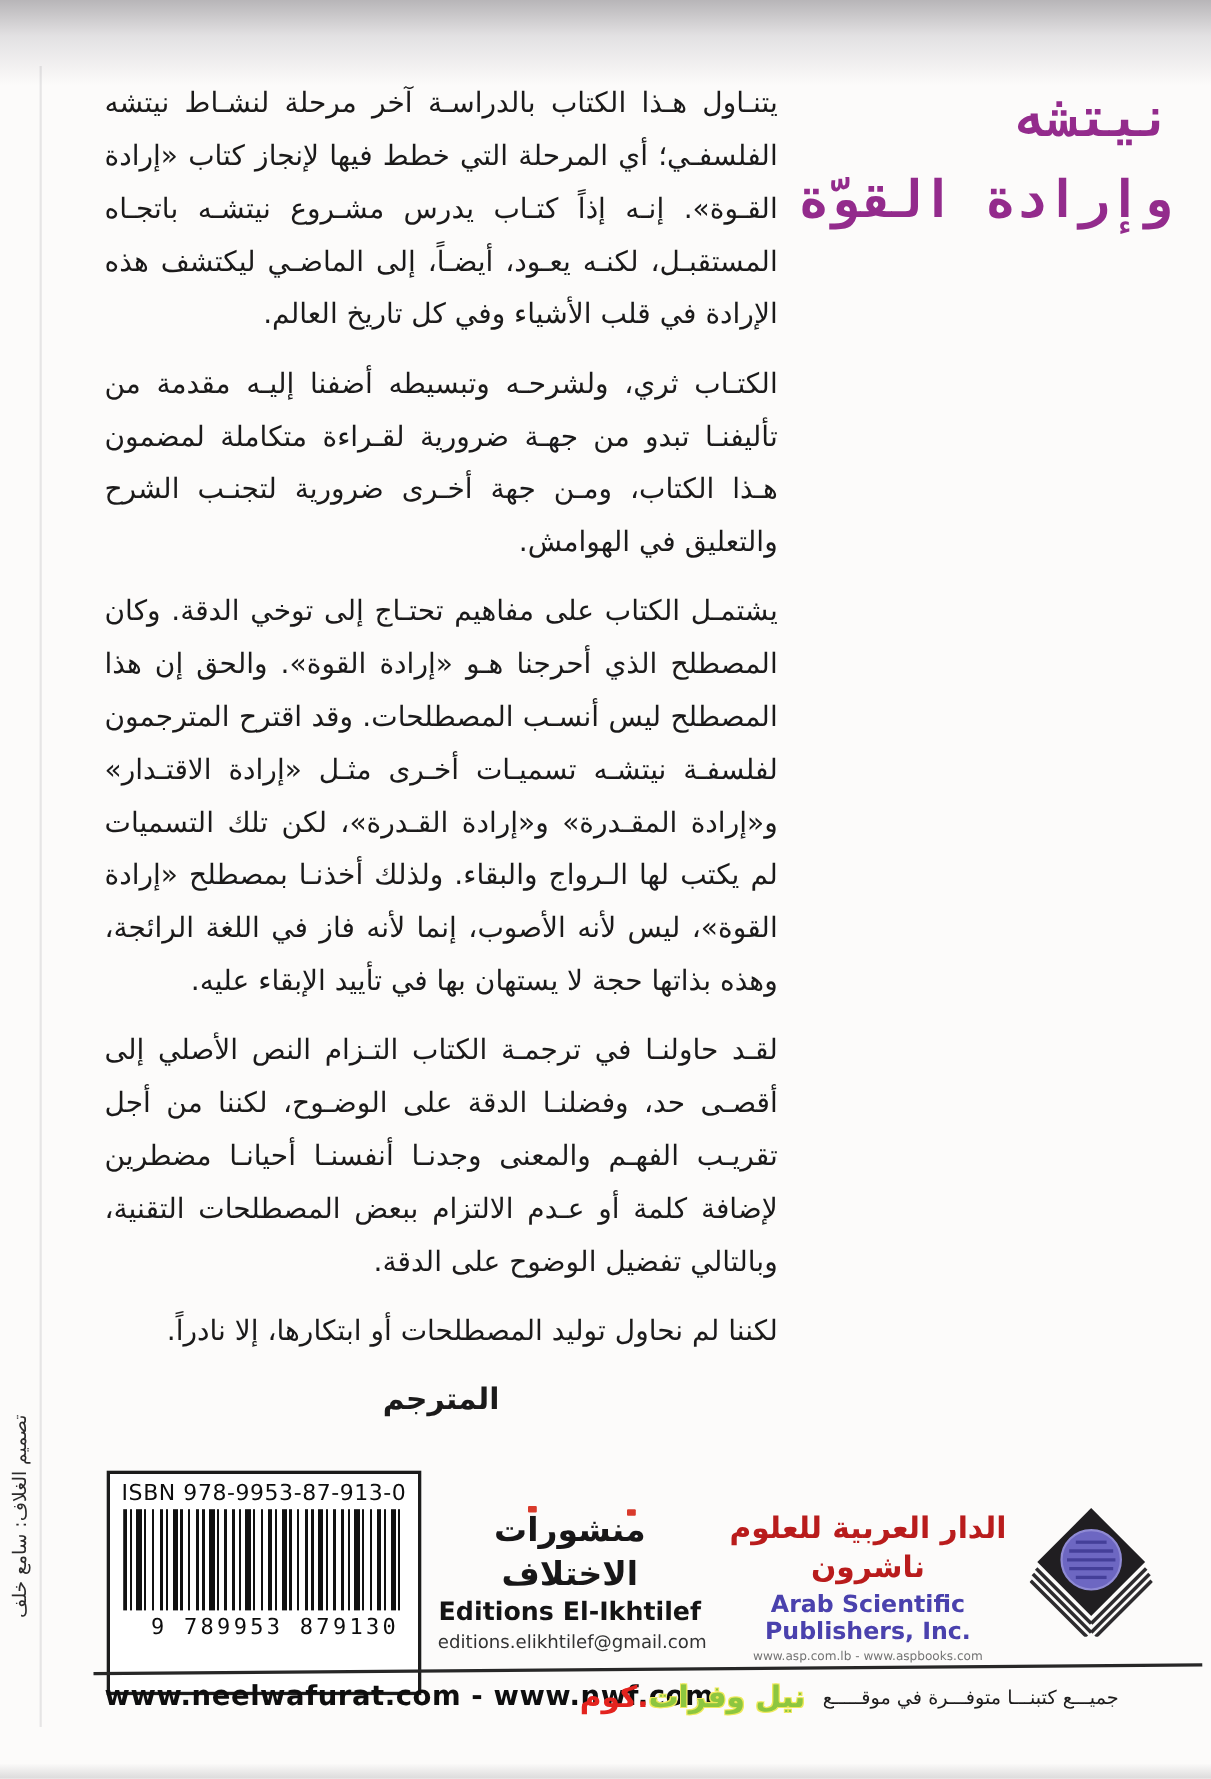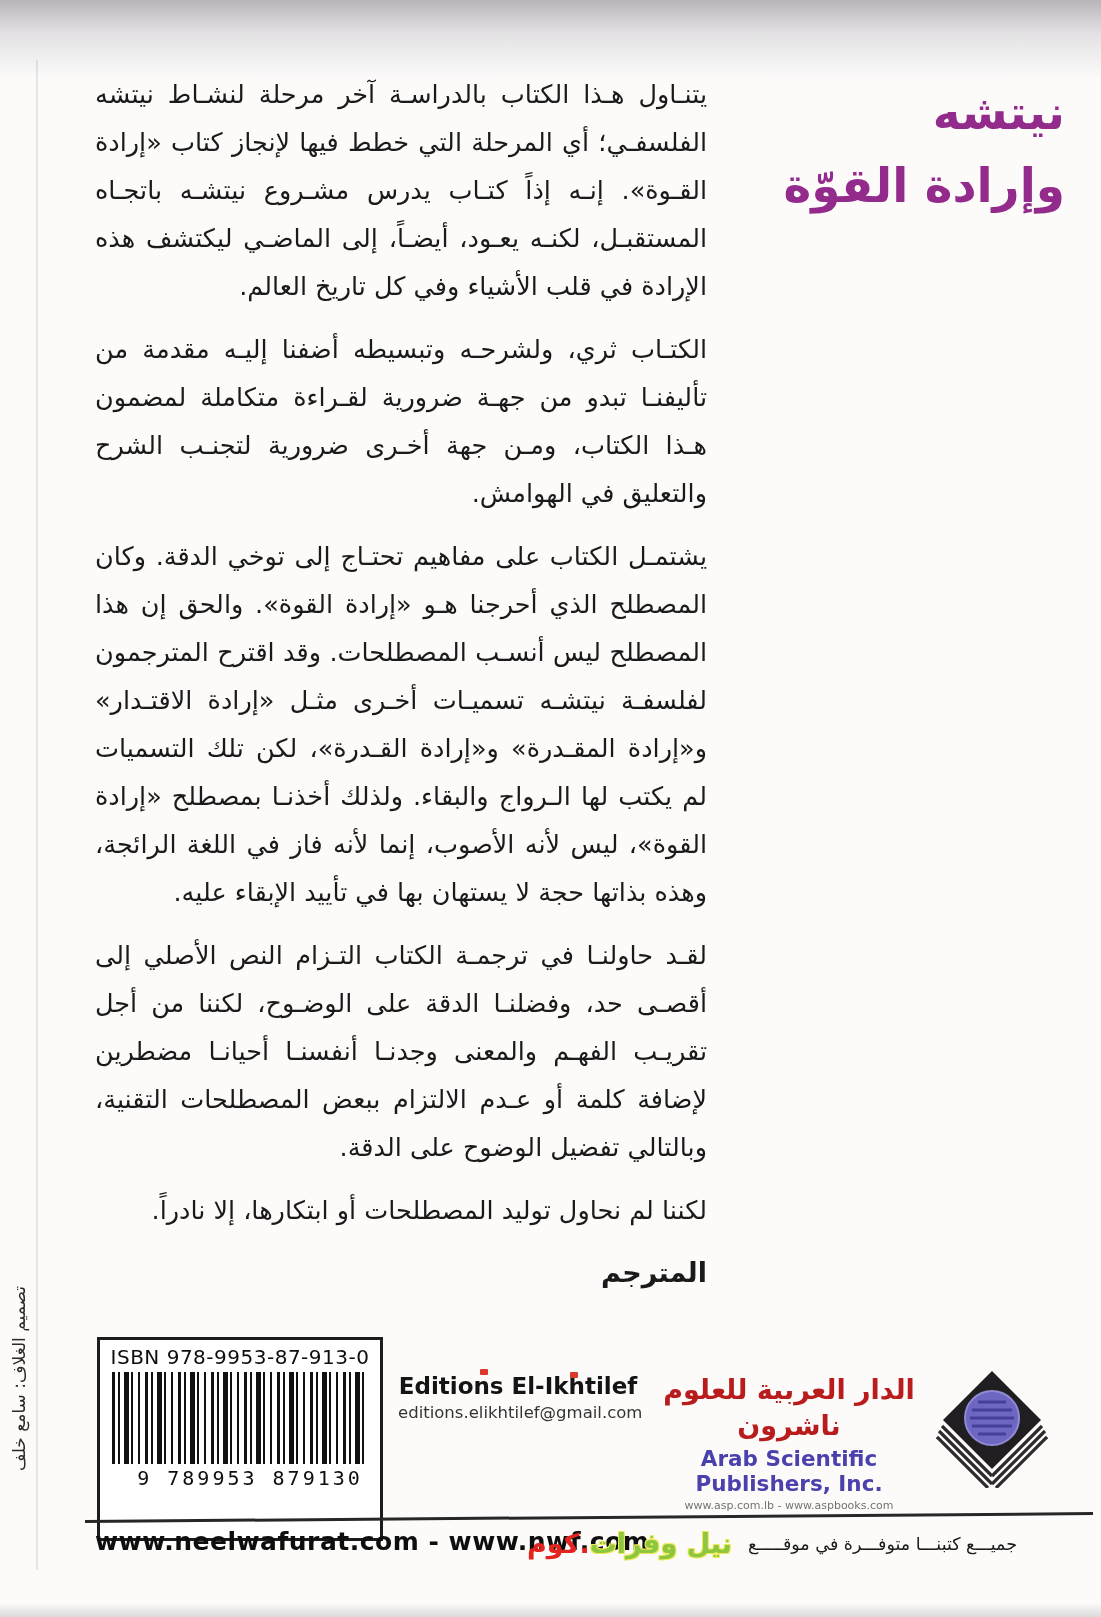--- a/index.html
+++ b/index.html
@@ -17,30 +17,30 @@
   .scan-bottom{
     position:absolute;bottom:0;left:0;width:1101px;height:14px;
     background:linear-gradient(0deg,rgba(160,158,162,.35),rgba(252,251,250,0));
   }
   .scan-left-line{
     position:absolute;left:36px;top:60px;width:2px;height:1510px;
     background:rgba(120,118,122,.16);
   }
   
   .title-block{position:absolute;top:76px;right:36px;direction:rtl;text-align:right;}
-  .title-line{font-size:47px;font-weight:bold;line-height:73px;letter-spacing:0;}
+  .title-line{font-size:47px;font-weight:bold;line-height:73px;letter-spacing:0;font-family:Liberation Mono, monospace;}
   .author{margin-top:40px;font-size:34px;font-weight:bold;color:#1f1d20;}
   
   .body-text{
     position:absolute;top:70px;left:95px;width:612px;
     direction:rtl;text-align:justify;
     font-size:25.5px;line-height:48px;color:#1b1a1a;
   }
   .body-text p{margin:0 0 15px 0;}
-  .signature{font-weight:bold;text-align:right;font-size:27px;margin-top:12px;}
+  .signature{font-weight:bold;text-align:center;font-size:27px;margin-top:12px;}
   
   .spine-credit{
     position:absolute;left:9px;top:1578px;width:292px;
     transform:rotate(-90deg);transform-origin:0 0;
     direction:rtl;text-align:right;
     font-size:17px;color:#2b2a2a;
   }
   
   .barcode-box{
     position:absolute;left:97px;top:1337px;width:286px;height:204px;
@@ -107,20 +107,21 @@
 <div class="spine-credit">تصميم الغلاف: سامع خلف</div>
 
 <div class="barcode-box">
   <div class="isbn-label">ISBN 978-9953-87-913-0</div>
   <div class="barcode-bars"></div>
   <div class="barcode-digits">9 789953 879130</div>
 </div>
 
 <div class="ikhtilef">
   <div class="ik-ar">
+    <span>منشورات الاختلاف</span>
     <span class="red-dot a"></span>
     <span class="red-dot b"></span>
   </div>
   <div class="ik-en">Editions El-Ikhtilef</div>
   <div class="ik-email">editions.elikhtilef@gmail.com</div>
 </div>
 
 <div class="asp-block">
   <div class="asp-ar">الدار العربية للعلوم ناشرون</div>
   <div class="asp-en" style="color:#4a41ad">Arab Scientific Publishers, Inc.</div>

